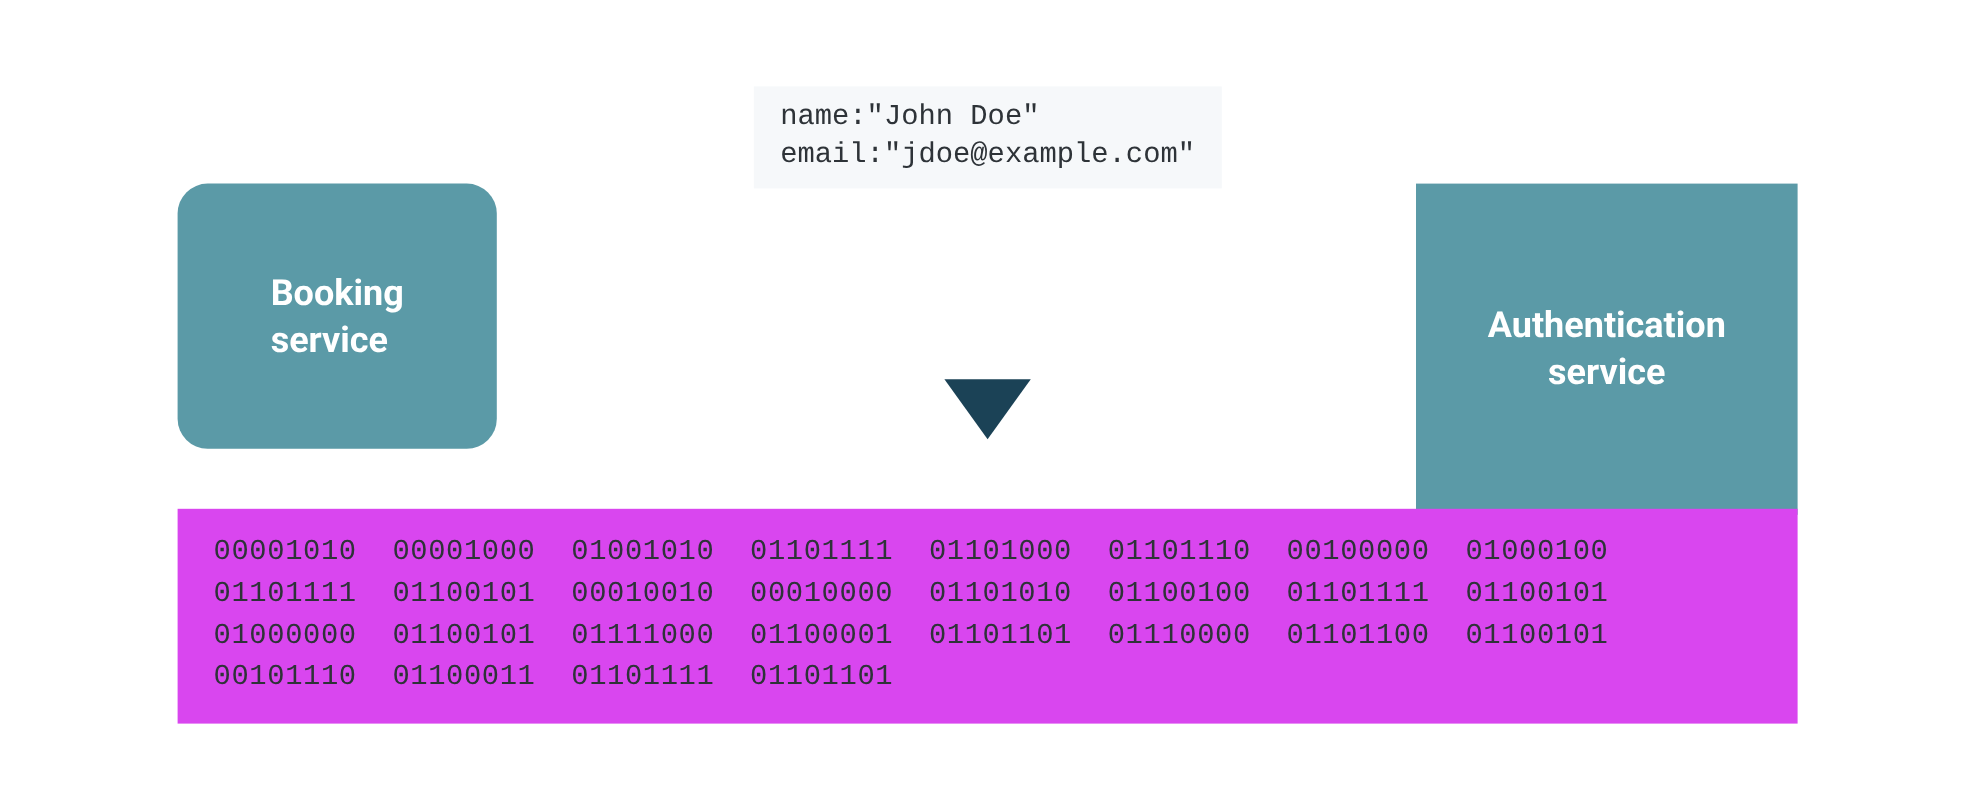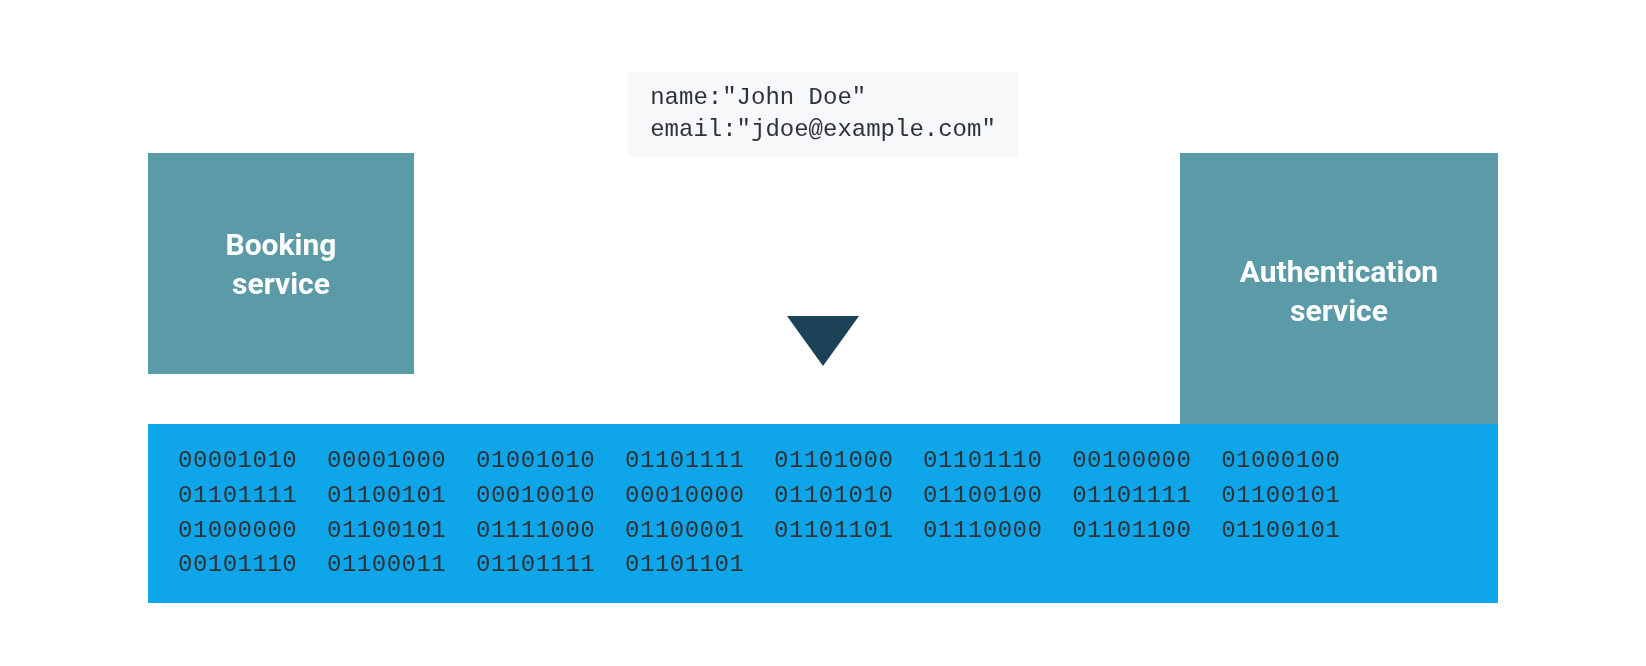--- a/index.html
+++ b/index.html
@@ -36,24 +36,24 @@
       position: absolute;
       top: 153px;
       left: 148px;
       width: 266px;
       height: 221px;
       background: #5b9aa7;
       color: #ffffff;
       display: flex;
       align-items: center;
       justify-content: center;
-      text-align: center;
       font-size: 30px;
       font-weight: 700;
       line-height: 1.3;
+      border-radius: 25px;
     }
     .service-box-right {
       position: absolute;
       top: 153px;
       right: 148px;
       width: 318px;
       height: 276px;
       background: #5b9aa7;
       color: #ffffff;
       display: flex;
@@ -87,21 +87,21 @@
       height: 0;
       border-left: 36px solid transparent;
       border-right: 36px solid transparent;
       border-top: 50px solid #1b4256;
     }
     .binary-block {
       position: absolute;
       top: 424px;
       left: 148px;
       right: 148px;
-      background: #0ea5e9;
+      background: #d946ef;
       padding: 20px 30px;
       font-family: 'SFMono-Regular', Consolas, 'Liberation Mono', Menlo, monospace;
       font-size: 24px;
       line-height: 1.45;
       color: #2e3338;
       white-space: pre;
       letter-spacing: 0.5px;
     }
   </style>
 </head>

